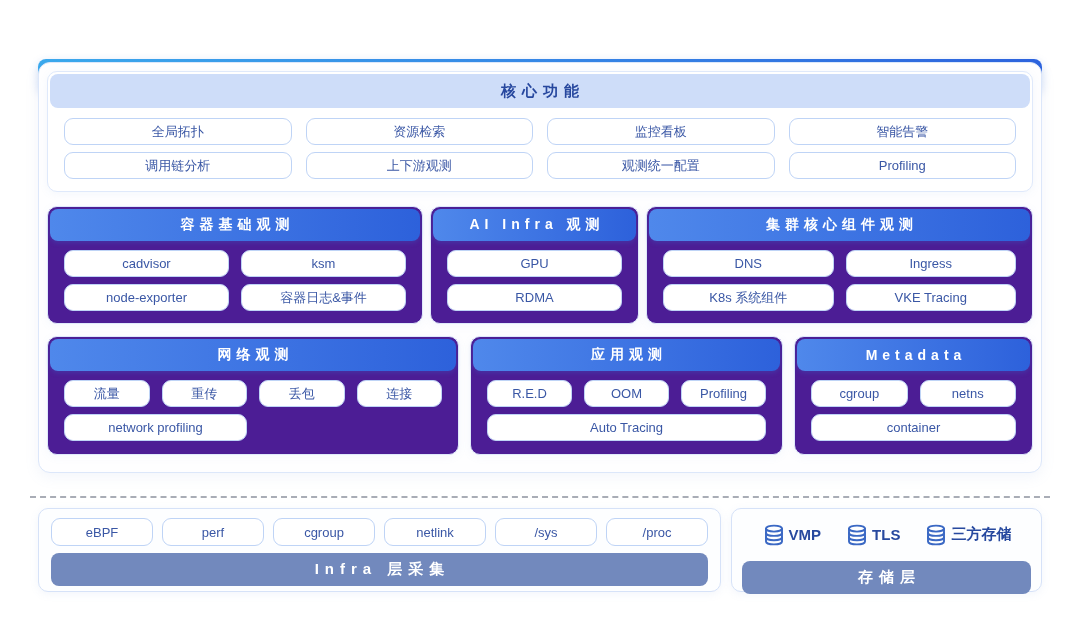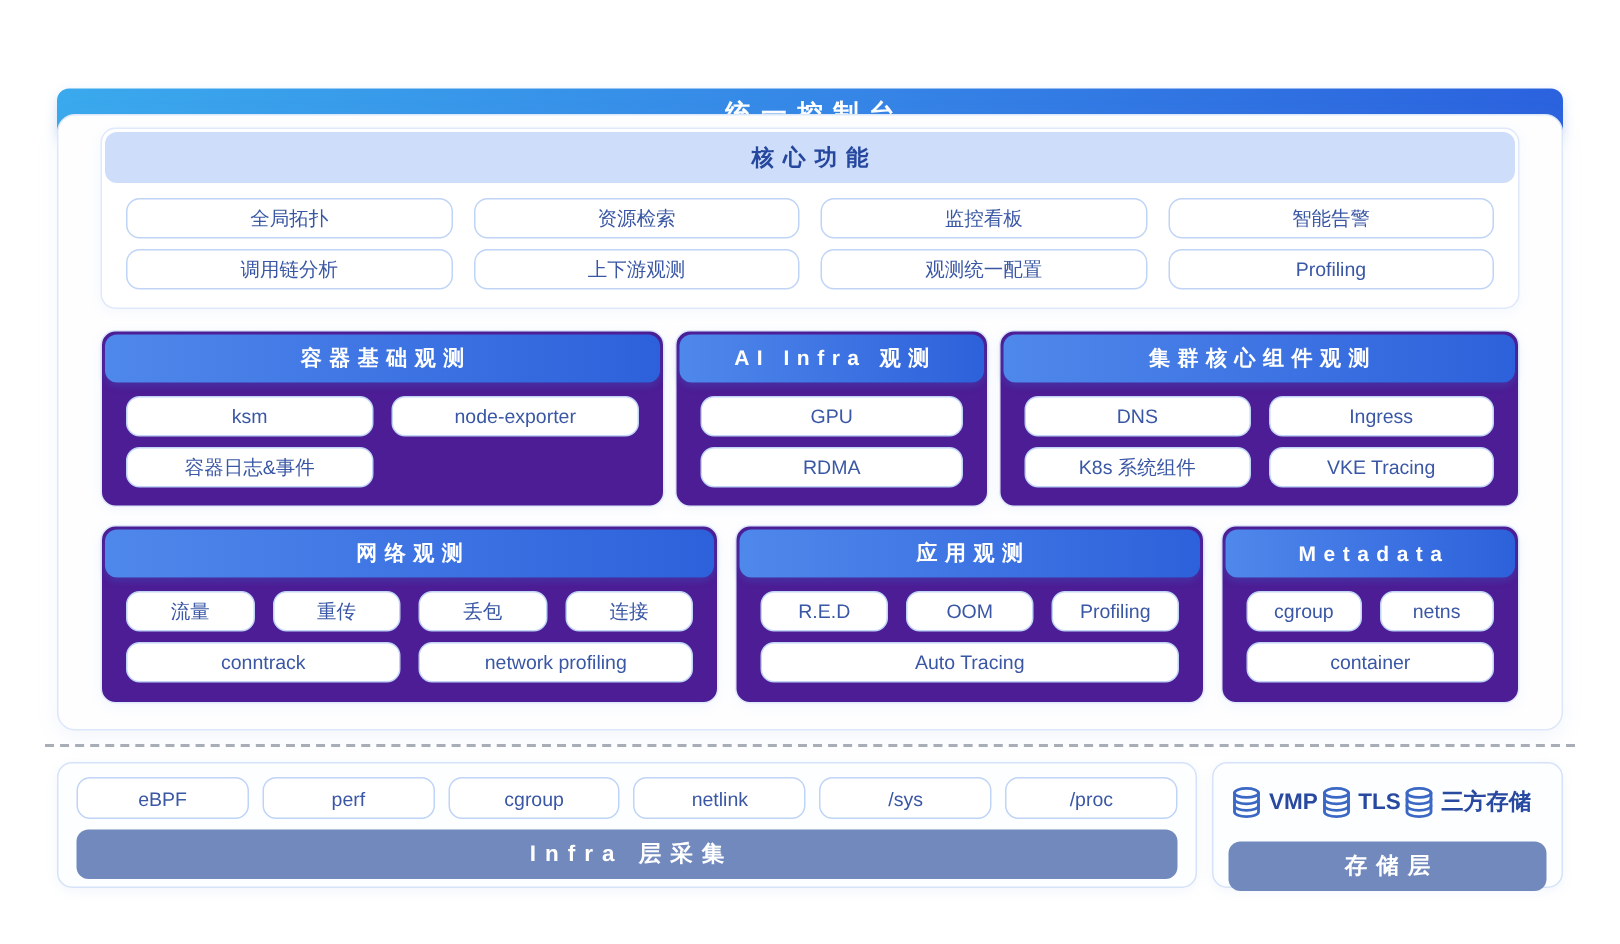--- a/index.html
+++ b/index.html
@@ -11,24 +11,24 @@
   .top-bar{
     position:absolute;left:38px;top:30px;width:1004px;height:33px;
     border-radius:8px;background:linear-gradient(90deg,#3AA9ED 0%,#3584E6 55%,#2B62DE 100%);
     display:flex;align-items:center;justify-content:center;
     color:#ffffff;font-weight:bold;font-size:17px;letter-spacing:7px;text-indent:7px;
     box-shadow:0 3px 8px rgba(80,130,220,.25);
     margin-top:29px;
   }
   
   .main-panel{
-    position:absolute;left:38px;top:76px;width:1004px;height:411px;box-sizing:border-box;
+    position:absolute;left:38px;top:62px;width:1004px;height:411px;box-sizing:border-box;
     border:1px solid #DCE7FA;border-radius:12px;background:#FEFEFF;
     box-shadow:0 4px 14px rgba(130,160,220,.10);
-    padding:8px 28px;
+    padding:8px 8px;
   }
   .core-card{
     box-sizing:border-box;height:121px;border:1px solid #DFE9FB;border-radius:10px;
     background:#ffffff;padding:2px;box-shadow:0 2px 8px rgba(130,160,220,.08);
   }
   .core-band{
     height:34px;border-radius:8px;background:#CEDDF9;
     display:flex;align-items:center;justify-content:center;
     color:#26479E;font-weight:bold;font-size:15px;letter-spacing:6px;text-indent:6px;
   }
@@ -71,30 +71,30 @@
   .w-app{width:313px;}
   .w-meta{flex:1;}
   
   .dashes{position:absolute;left:30px;top:496px;width:1020px;height:0;border-top:2px dashed #A9ADB6;}
   
   .bottom-row{position:absolute;left:38px;top:508px;width:1004px;height:84px;display:flex;gap:10px;}
   .bot-card{
     box-sizing:border-box;border:1px solid #D6E2F8;border-radius:10px;background:#FDFEFF;
     box-shadow:0 2px 8px rgba(130,160,220,.10);
   }
-  .kernel-card{width:760px;padding:9px 12px 6px;}
+  .kernel-card{width:683px;padding:9px 12px 6px;}
   .kernel-items{display:flex;gap:9px;}
   .kernel-items .itm{flex:1;height:28px;}
   .layer-bar{
     margin-top:7px;height:33px;border-radius:8px;background:#7289BD;
     display:flex;align-items:center;justify-content:center;
     color:#ffffff;font-weight:bold;font-size:15px;letter-spacing:6px;text-indent:6px;
   }
   .storage-card{flex:1;padding:6px 10px 6px;}
-  .storage-items{height:39px;display:flex;align-items:center;justify-content:flex-start;}
+  .storage-items{height:39px;display:flex;align-items:center;justify-content:center;gap:24px;}
   .storage-item{display:flex;align-items:center;gap:3px;color:#27499F;font-weight:bold;font-size:15px;white-space:nowrap;}
   .db-icon{flex:0 0 auto;display:block;}
 </style>
 </head>
 <body>
 
 <div class="page">
 
   <div class="top-bar">
     <span>统一控制台</span>
@@ -118,20 +118,21 @@
       </div>
     </div>
 
     <div class="row row-mid">
 
       <div class="sec w-container">
         <div class="sec-head">
           <span>容器基础观测</span>
         </div>
         <div class="sec-body cols2">
+          <div class="itm">cadvisor</div>
           <div class="itm">ksm</div>
           <div class="itm">node-exporter</div>
           <div class="itm">容器日志&amp;事件</div>
         </div>
       </div>
 
       <div class="sec w-aiinfra">
         <div class="sec-head">
           <span>AI Infra 观测</span>
         </div>
@@ -162,21 +163,20 @@
           <span>网络观测</span>
         </div>
         <div class="sub-rows">
           <div class="gr4">
             <div class="itm">流量</div>
             <div class="itm">重传</div>
             <div class="itm">丢包</div>
             <div class="itm">连接</div>
           </div>
           <div class="gr2">
-            <div class="itm">conntrack</div>
             <div class="itm">network profiling</div>
           </div>
         </div>
       </div>
 
       <div class="sec w-app">
         <div class="sec-head">
           <span>应用观测</span>
         </div>
         <div class="sub-rows">

